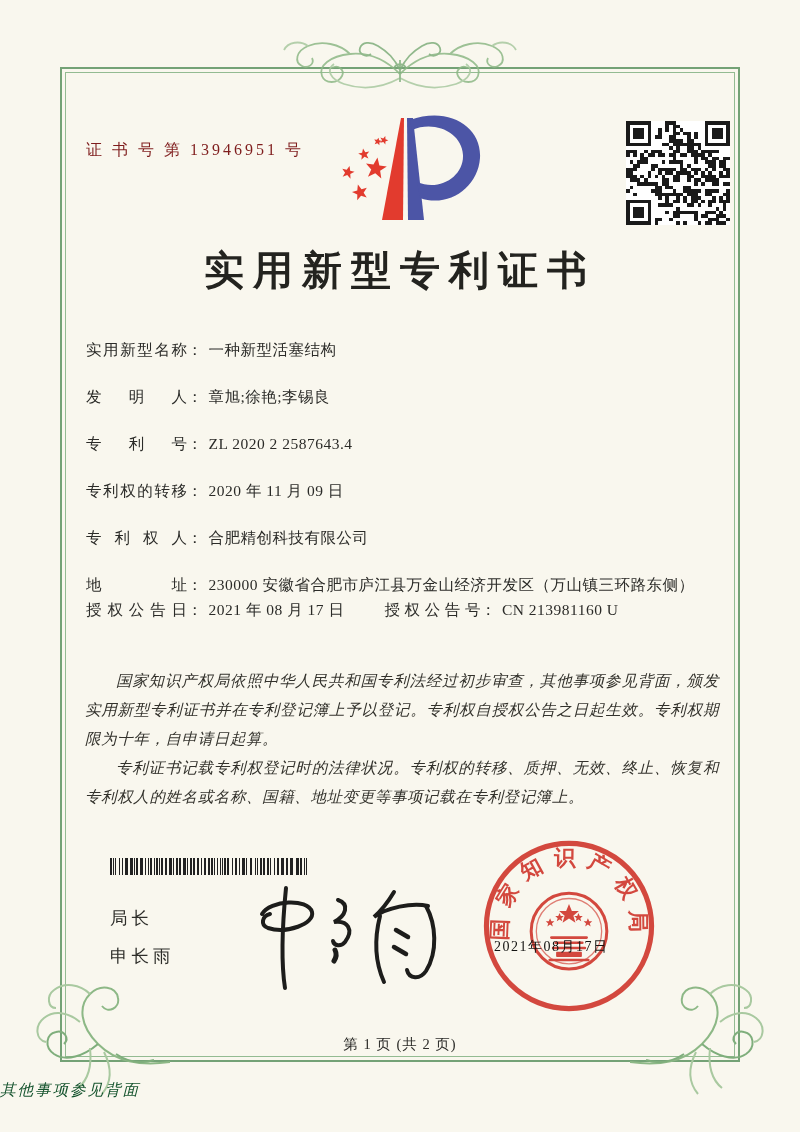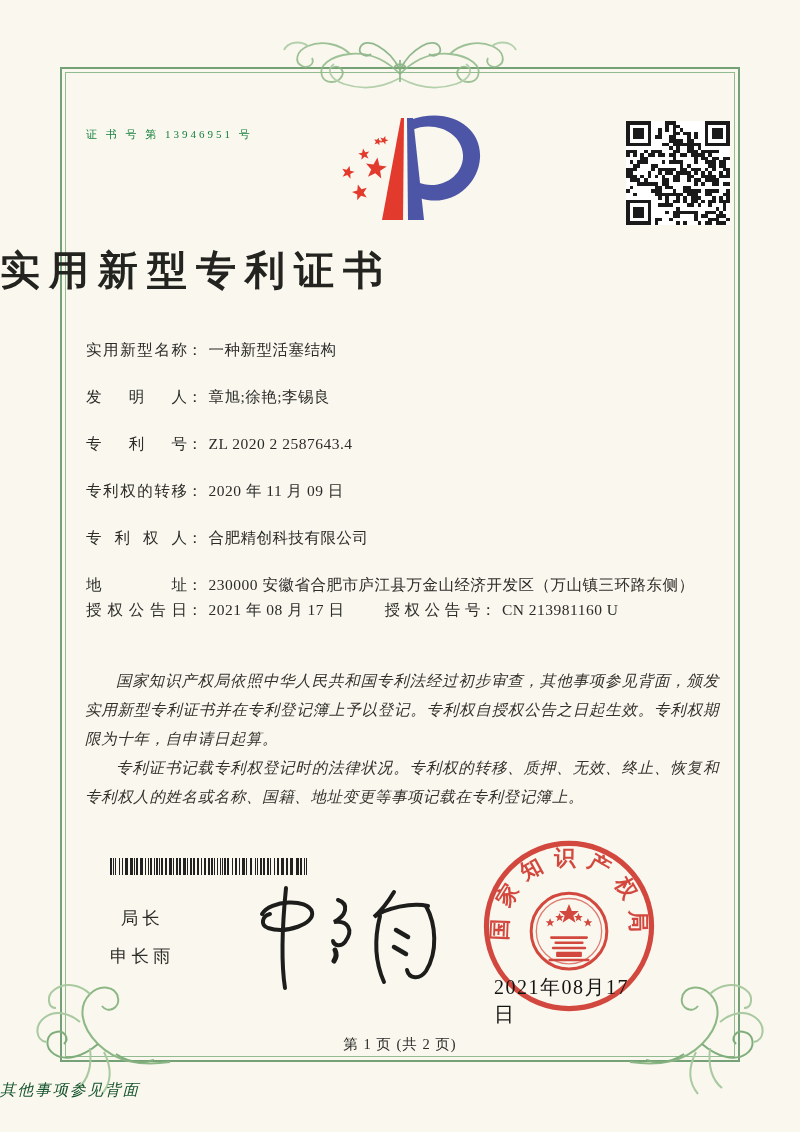--- a/index.html
+++ b/index.html
@@ -16,28 +16,28 @@
     position:absolute; left:60px; top:67px; width:680px; height:995px;
     border:2.5px solid #74a276;
   }
   .frame-inner {
     position:absolute; left:3px; top:3px; right:3px; bottom:3px;
     border:1px solid #93bb92;
   }
   .ornament { position:absolute; pointer-events:none; }
   
   .cert-no {
-    position:absolute; left:86px; top:127px;
-    font-size:11px; letter-spacing:3px; color:#15803d;
+    position:absolute; left:86px; top:140px;
+    font-size:16px; letter-spacing:3px; color:#7f1d1d;
   }
   .logo { position:absolute; left:330px; top:110px; }
   .qr { position:absolute; left:626px; top:121px; width:104px; height:104px; }
   .title {
     position:absolute; left:0; top:243px; width:800px;
-    text-align:left; font-size:40px; font-weight:bold;
+    text-align:center; font-size:40px; font-weight:bold;
     letter-spacing:9px; color:#23231f;
   }
   
   .fields { position:absolute; left:86px; top:339px; width:632px; font-size:15.5px; }
   .row { display:flex; margin-bottom:25px; line-height:22px; }
   .row .lbl {
     display:inline-block; width:101px;
     text-align:justify; text-align-last:justify; flex:none;
   }
   .row .colon { flex:none; margin-right:6px; }
@@ -49,26 +49,26 @@
   
   .paras {
     position:absolute; left:85px; top:666px; width:634px;
     font-size:15.5px; line-height:29px; font-style:italic;
     color:#33322c; letter-spacing:0.6px;
   }
   .paras p { text-indent:2em; text-align:justify; }
   
   .barcode { position:absolute; left:110px; top:858px; width:202px; height:17px; }
   .officer { position:absolute; left:110px; top:906px; font-size:17.5px; letter-spacing:4px; color:#2e2e2a; }
-  .officer div { margin-bottom:14px;text-align:center; }
+  .officer div { margin-bottom:14px; }
   .signature { position:absolute; left:226px; top:884px; }
   .seal { position:absolute; left:483px; top:840px; width:172px; height:172px; opacity:0.92; }
   .seal-date {
-    position:absolute; left:494px; top:974px; width:150px;
-    font-size:20px; letter-spacing:1.5px; color:#141412; z-index:5;
+    position:absolute; left:494px; top:938px; width:150px;
+    font-size:14px; letter-spacing:1.5px; color:#141412; z-index:5;
   }
   .page-no { position:absolute; left:0; top:1035px; width:800px; text-align:center; font-size:14.5px; letter-spacing:1px; }
   .back-note {
     position:absolute; left:0; top:1080px; width:800px; text-align:left;
     font-size:15.5px; font-style:italic; letter-spacing:2px; color:#14532d;
   }
 </style>
 </head>
 <body>
 

